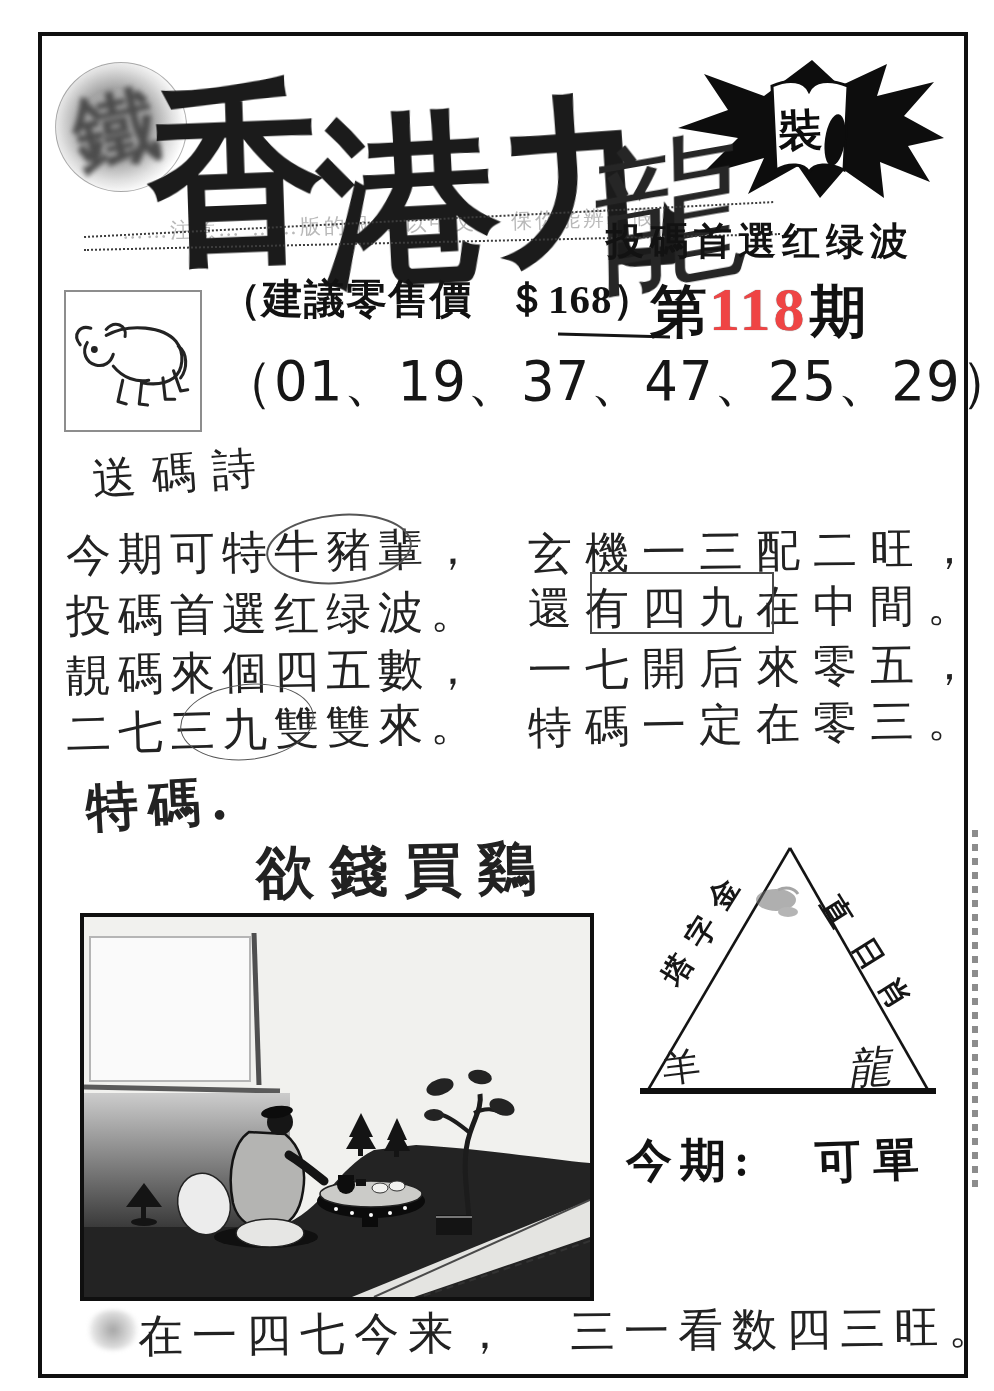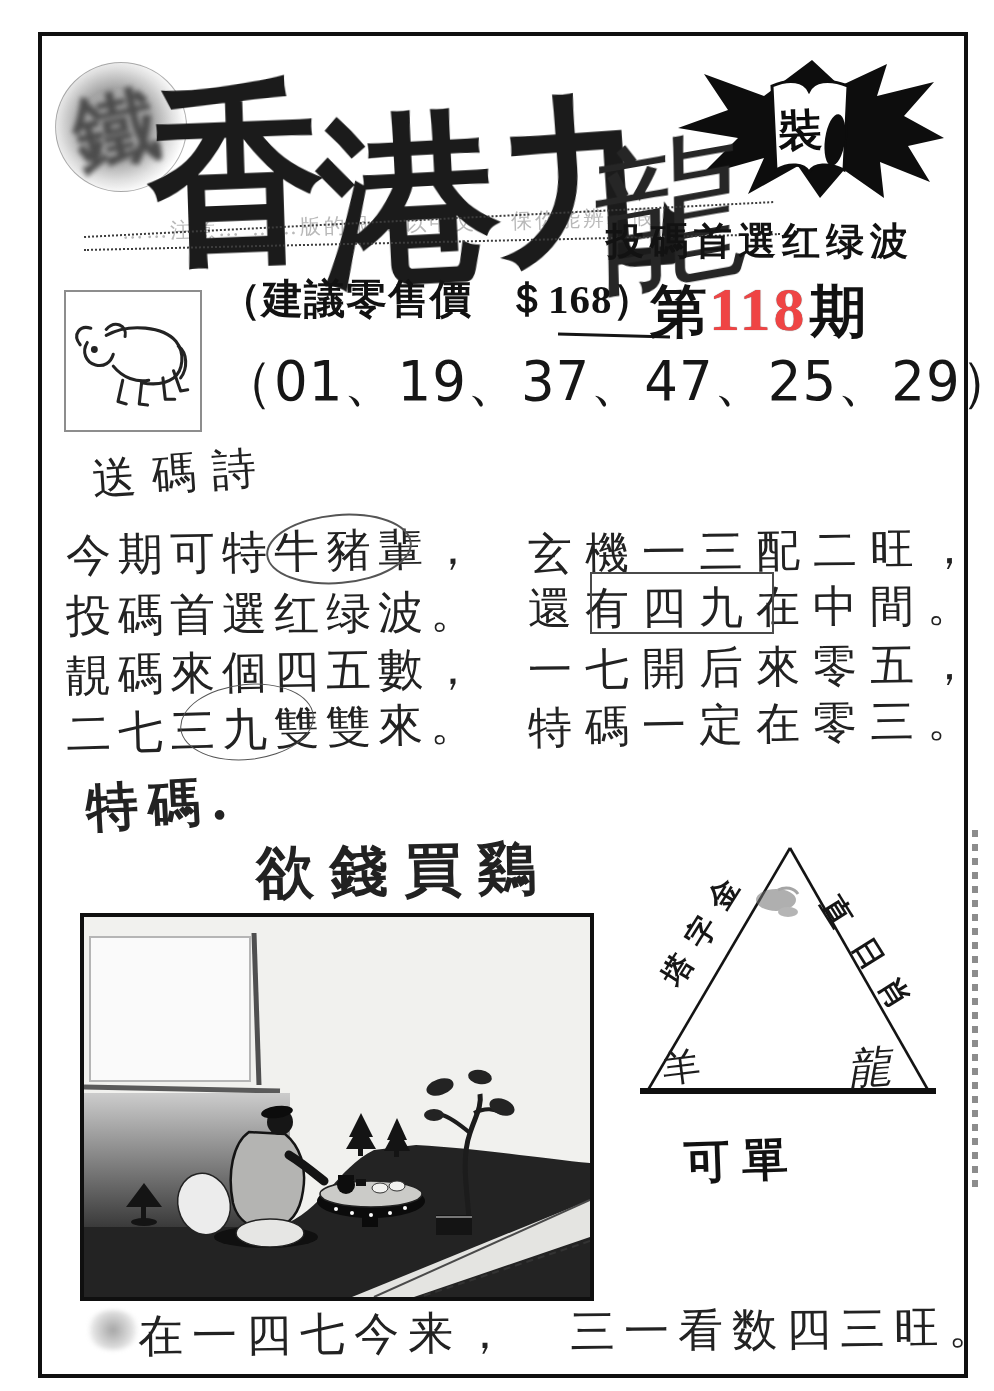--- a/index.html
+++ b/index.html
@@ -254,19 +254,20 @@
   <text x="36" y="244" font-size="38" fill="#1d1d1d" transform="rotate(-7 36 244)">羊</text>
   <text x="220" y="246" font-size="44" fill="#1d1d1d" font-style="italic" transform="rotate(-4 220 246)">龍</text>
   <g opacity="0.55">
     <ellipse cx="148" cy="62" rx="20" ry="11" fill="#6f6f6f"></ellipse>
     <ellipse cx="160" cy="74" rx="10" ry="5" fill="#7a7a7a"></ellipse>
     <path d="M150,52 C158,48 166,50 170,56" stroke="#5c5c5c" stroke-width="3" fill="none"></path>
   </g>
 </svg>
 
 <div class="abs resultrow print">
+  <span class="lab">今期:</span>
   <span class="val">可單</span>
 </div>
 <div class="abs pwdrow print">
 </div>
 
 <div class="abs smudge"></div>
 <div class="abs bottompoem hand nowrap">在一四七今来，　三一看数四三旺。</div>
 
 </body></html>

